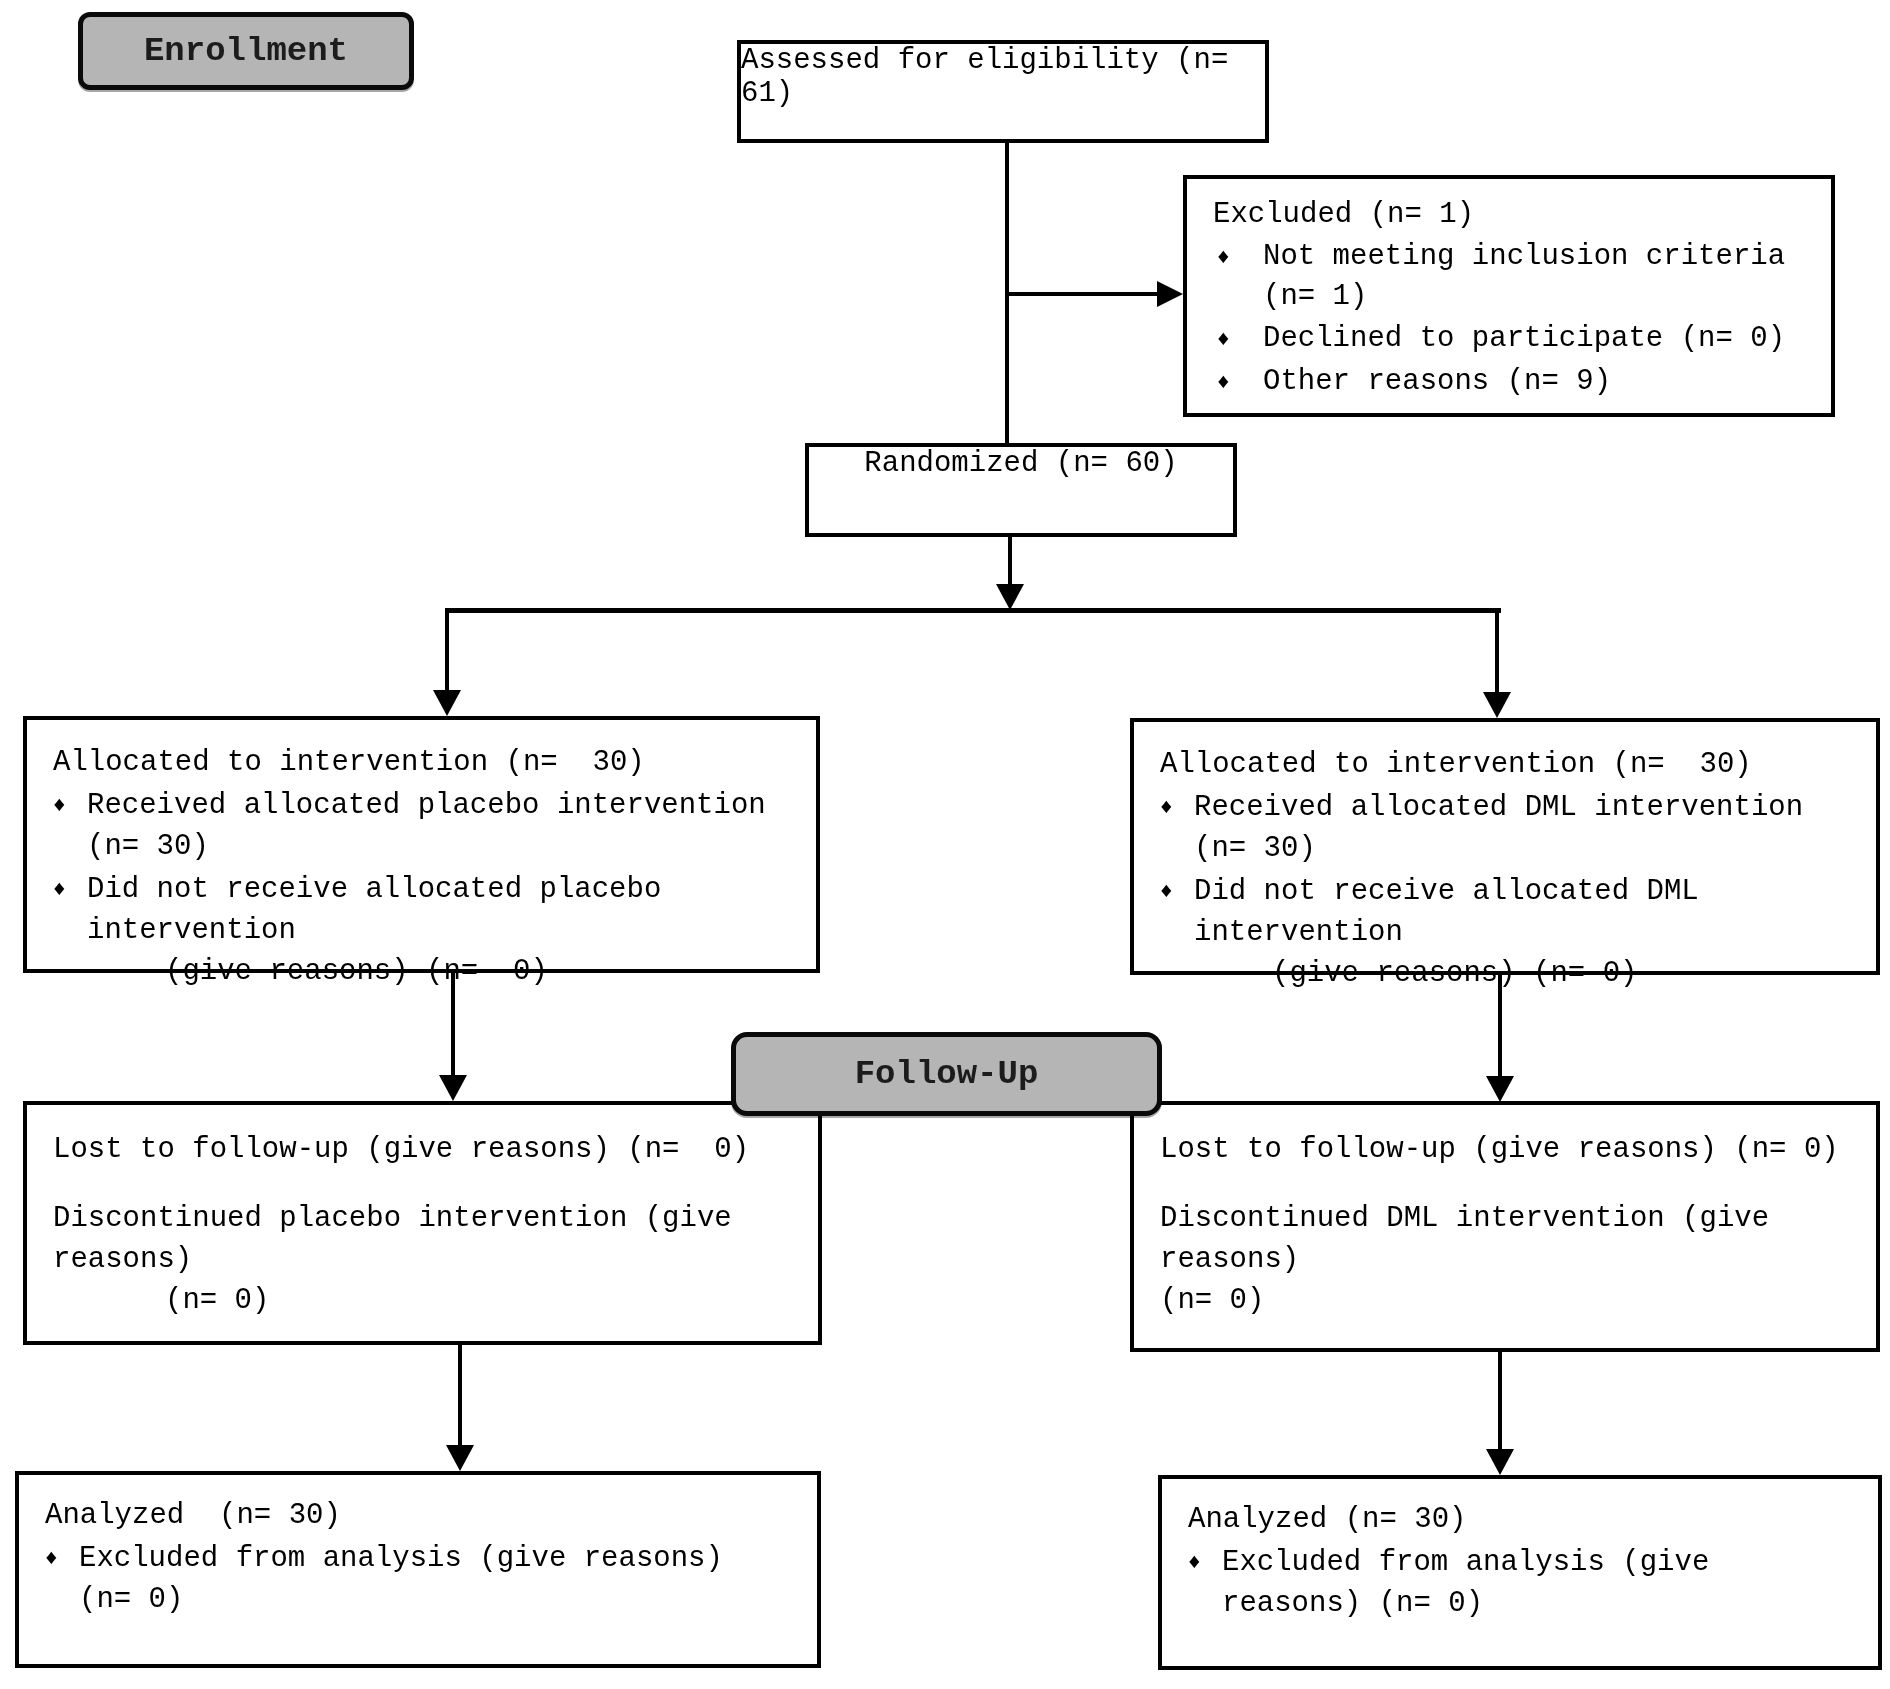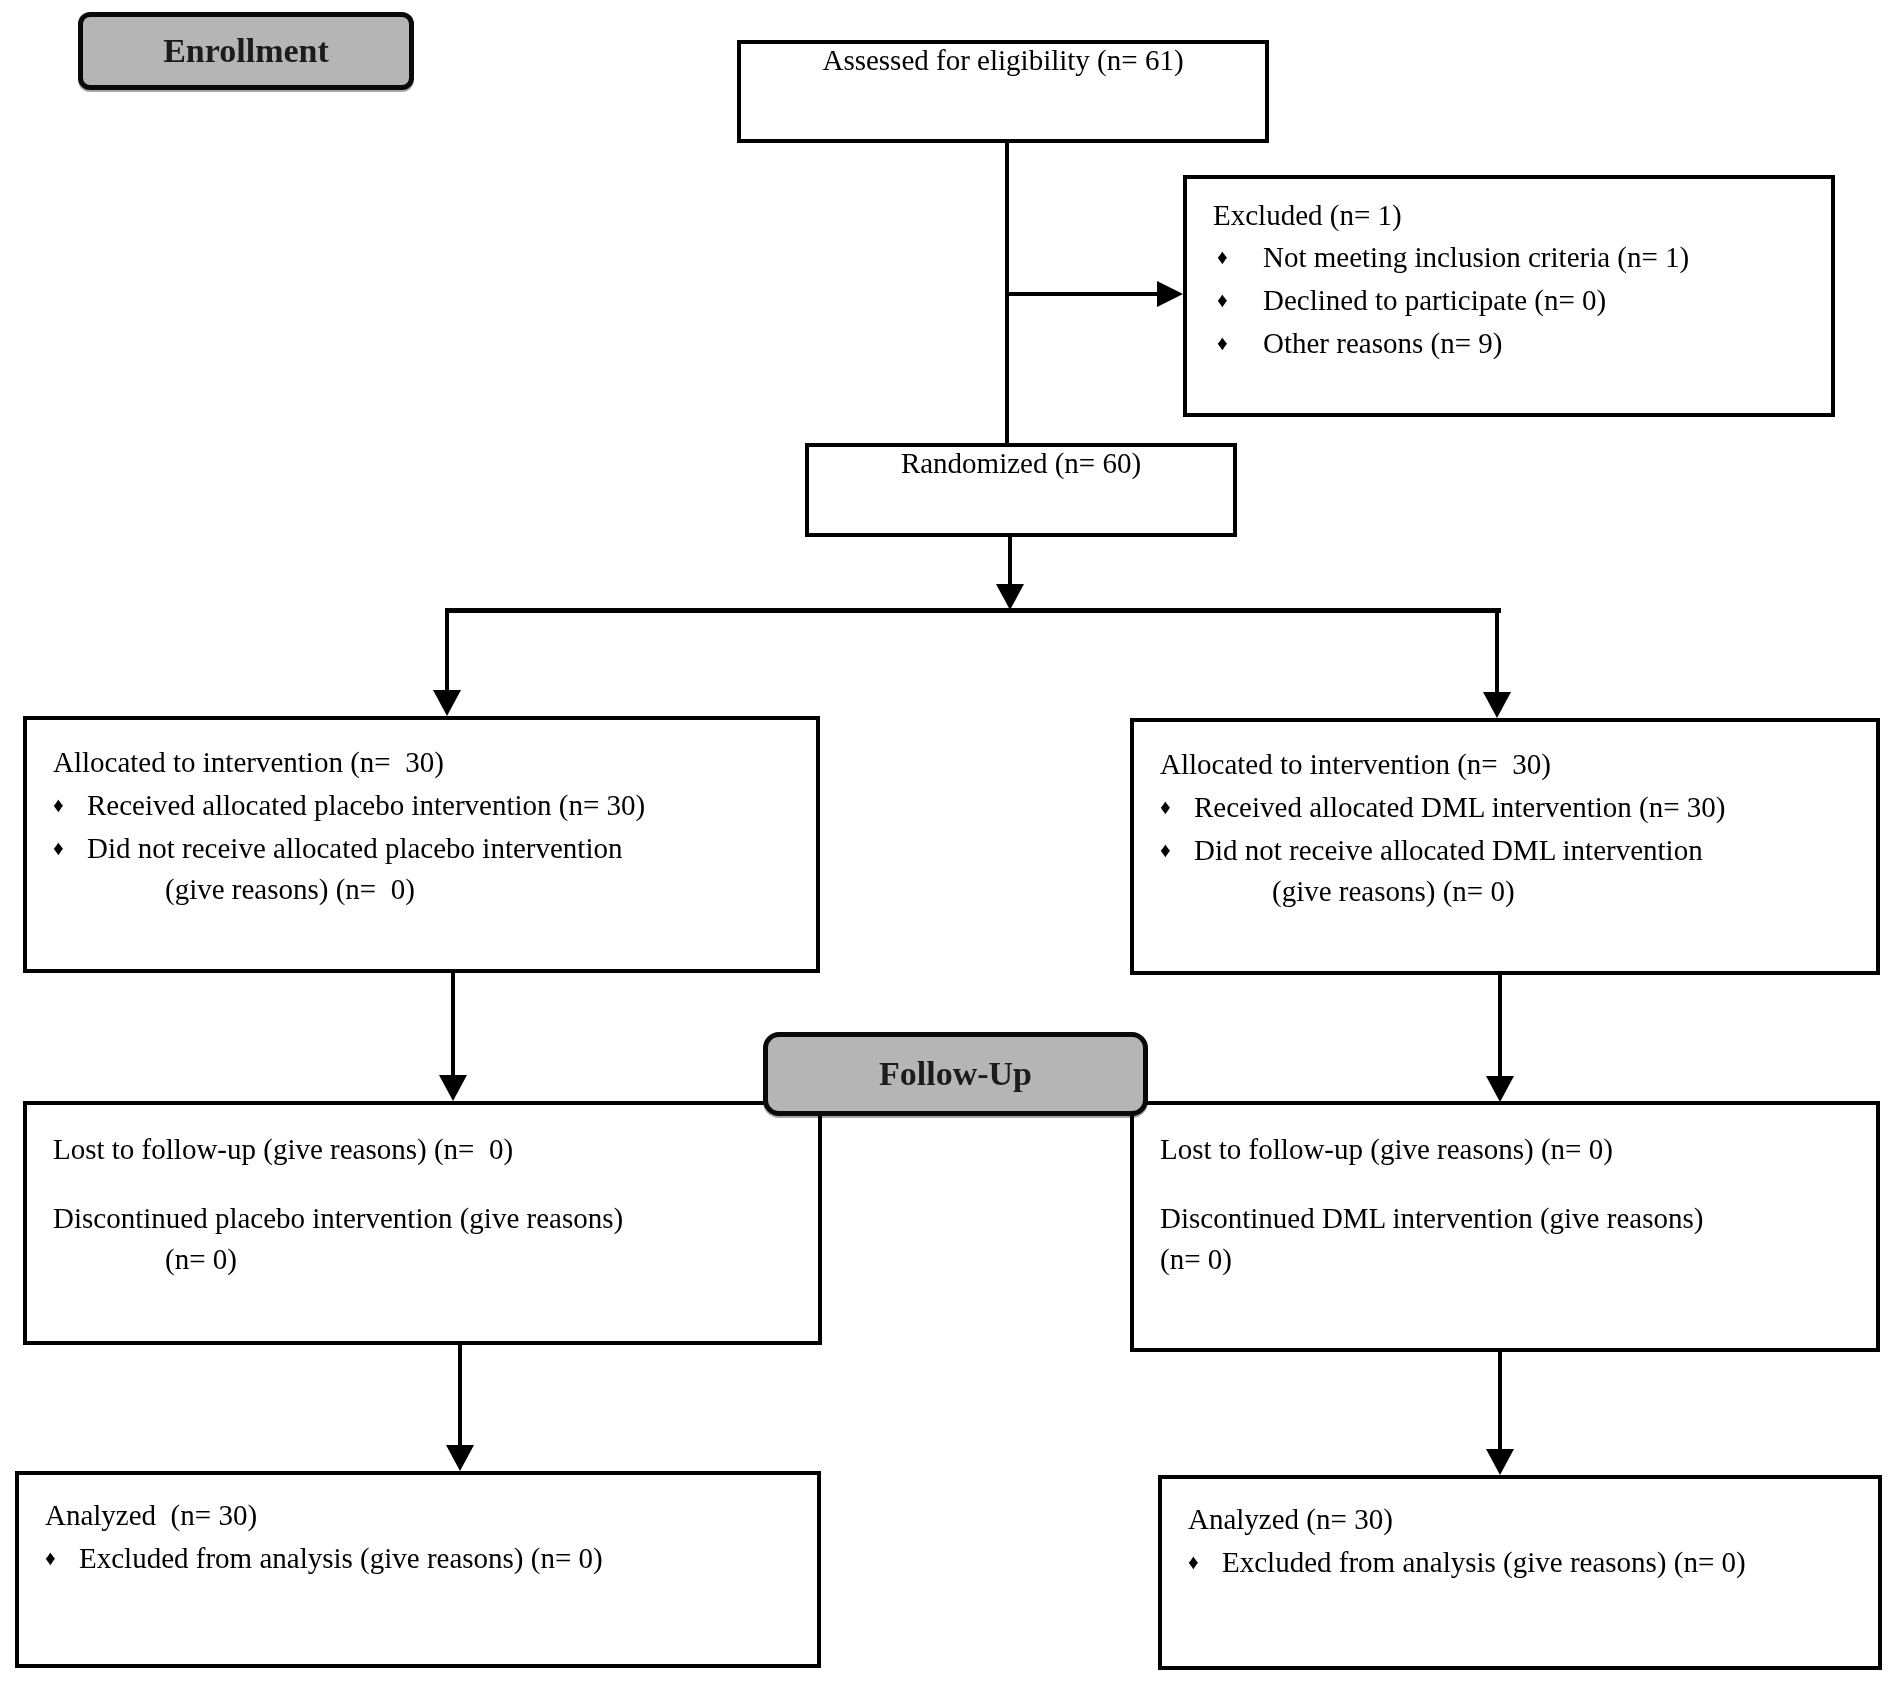--- a/index.html
+++ b/index.html
@@ -1,21 +1,21 @@
 <!DOCTYPE html>
 <html><head>
 <meta charset="utf-8">
 <style>
   html, body { margin: 0; padding: 0; background: #ffffff; }
   .canvas {
     position: relative;
     width: 1890px;
     height: 1689px;
     background: #ffffff;
-    font-family: Liberation Serif, serif;
+    font-family: Liberation Mono, monospace;
     color: #000000;
     overflow: hidden;
   }
   .box {
     position: absolute;
     background: #ffffff;
     border: 4px solid #000000;
     box-sizing: border-box;
     z-index: 2;
   }
@@ -64,21 +64,21 @@
     border-bottom: 13px solid transparent;
     border-left: 26px solid #000000;
   }
 </style>
 </head>
 <body>
 
 <div class="canvas">
 
   <div class="badge" style="left:78px; top:12px; width:336px; height:78px; border-radius:12px;">Enrollment</div>
-  <div class="badge" style="left:763px; top:1032px; width:385px; height:84px;">Follow-Up</div>
+  <div class="badge" style="left:731px; top:1032px; width:431px; height:84px;">Follow-Up</div>
 
   <div class="vline" style="left:1005px; top:143px; height:300px;"></div>
   <div class="hline" style="left:1007px; top:292px; width:152px;"></div>
   <div class="arrow-right" style="left:1157px; top:281px;"></div>
 
   <div class="vline" style="left:1008px; top:537px; height:50px;"></div>
   <div class="arrow-down" style="left:996px; top:584px;"></div>
   <div class="hline thick" style="left:445px; top:608px; width:1056px;"></div>
 
   <div class="vline" style="left:445px; top:608px; height:82px;"></div>

